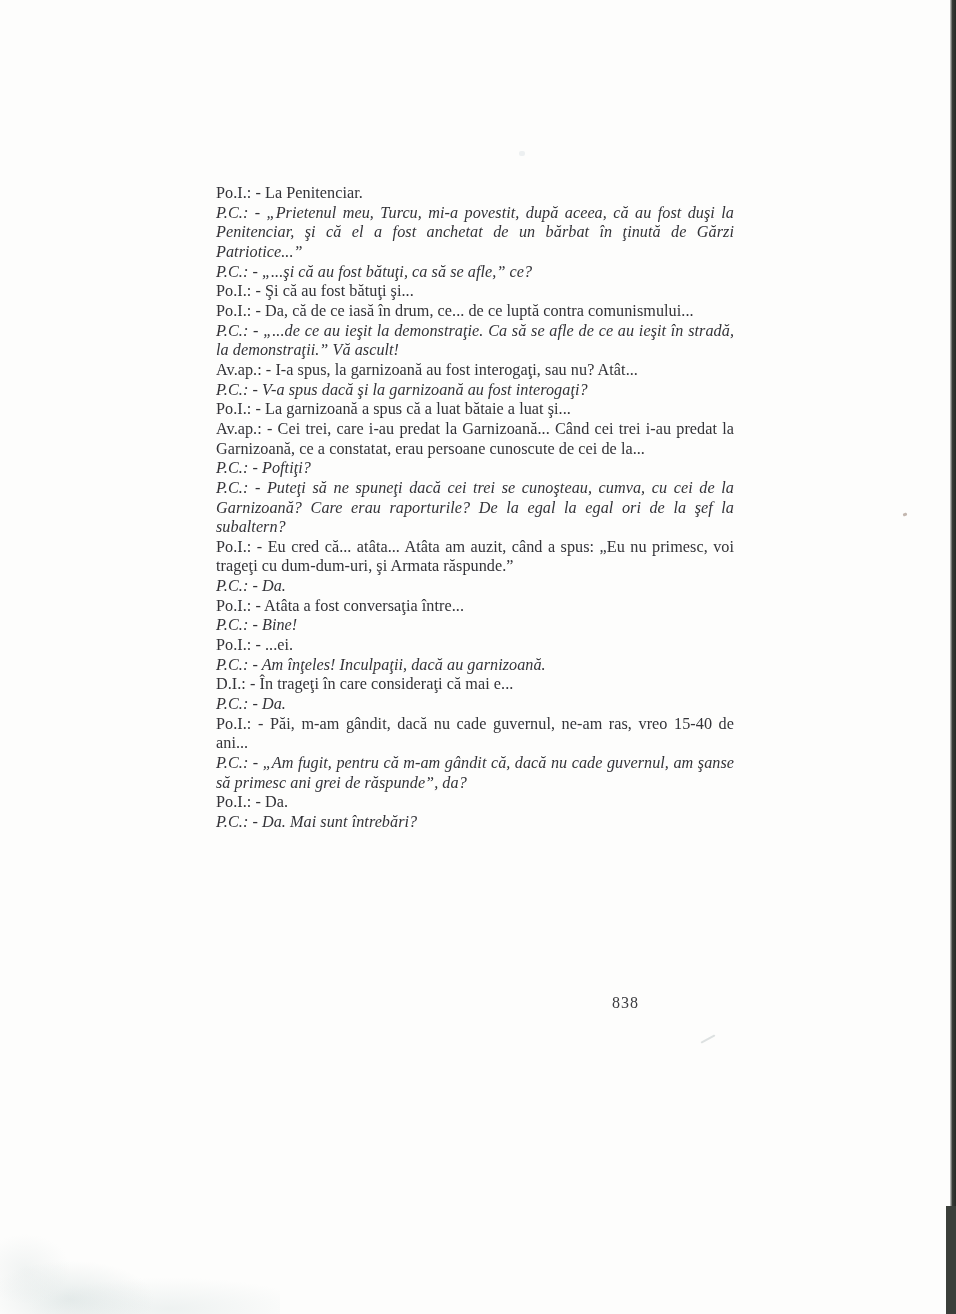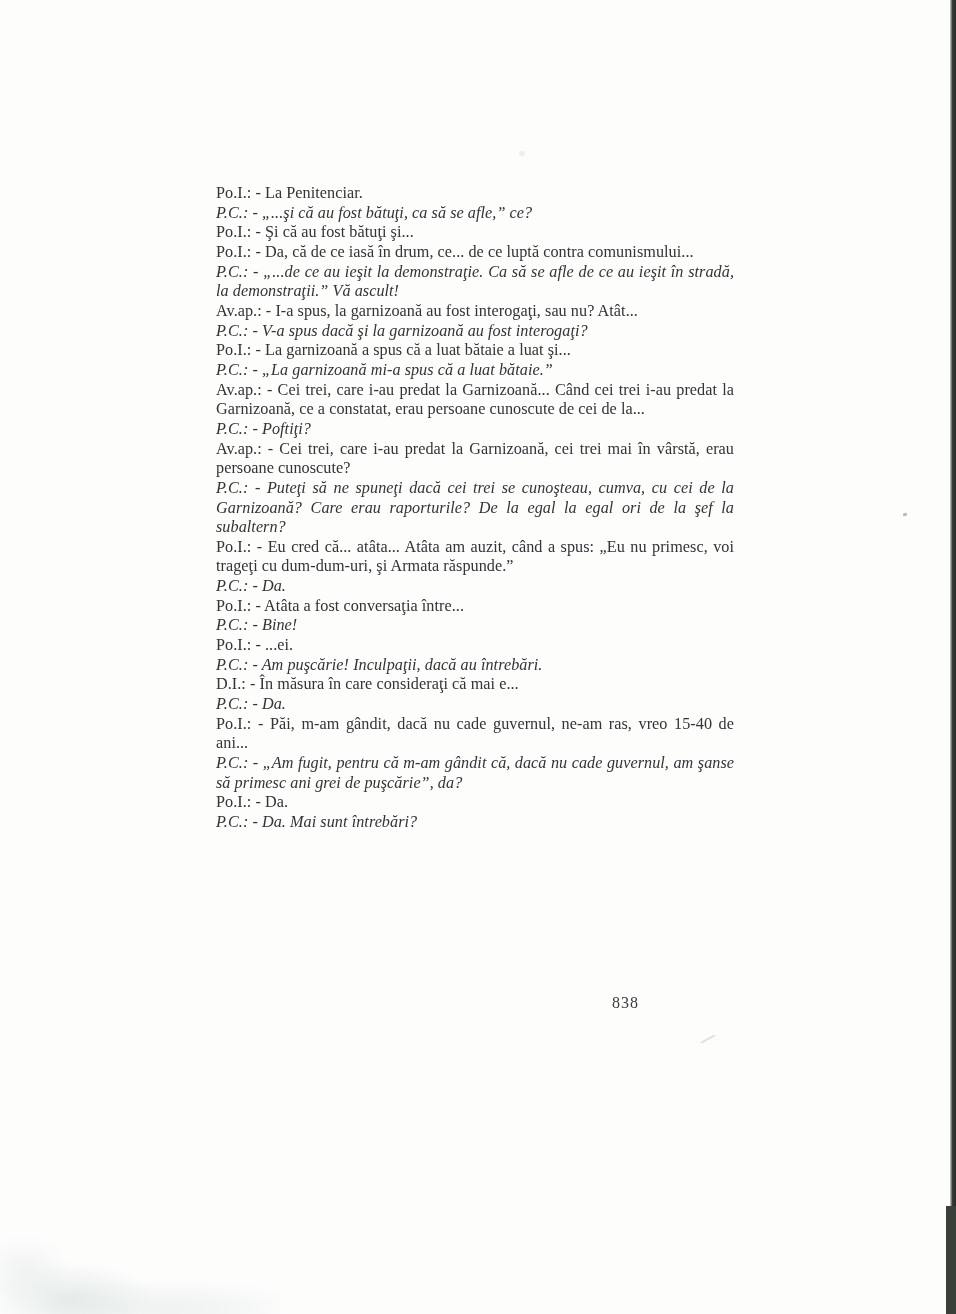--- a/index.html
+++ b/index.html
@@ -69,42 +69,41 @@
     background:#edf0f1; border-radius:2px;
   }
 </style>
 </head>
 <body>
 
 <div class="page">
 
   <div class="text-block">
       <p class="line">Po.I.: - La Penitenciar.</p>
+      <p class="line it">P.C.: - „Prietenul meu, Turcu, mi-a povestit, după aceea, că au fost duşi la Penitenciar, şi că el a fost anchetat de un bărbat în ţinută de Gărzi Patriotice...”</p>
       <p class="line it">P.C.: - „...şi că au fost bătuţi, ca să se afle,” ce?</p>
       <p class="line">Po.I.: - Şi că au fost bătuţi şi...</p>
       <p class="line">Po.I.: - Da, că de ce iasă în drum, ce... de ce luptă contra comunismului...</p>
       <p class="line it">P.C.: - „...de ce au ieşit la demonstraţie. Ca să se afle de ce au ieşit în stradă, la demonstraţii.” Vă ascult!</p>
       <p class="line">Av.ap.: - I-a spus, la garnizoană au fost interogaţi, sau nu? Atât...</p>
       <p class="line it">P.C.: - V-a spus dacă şi la garnizoană au fost interogaţi?</p>
       <p class="line">Po.I.: - La garnizoană a spus că a luat bătaie a luat şi...</p>
-      <p class="line it">P.C.: - „La garnizoană mi-a spus că a luat bătaie.”</p>
       <p class="line">Av.ap.: - Cei trei, care i-au predat la Garnizoană... Când cei trei i-au predat la Garnizoană, ce a constatat, erau persoane cunoscute de cei de la...</p>
       <p class="line it">P.C.: - Poftiţi?</p>
-      <p class="line">Av.ap.: - Cei trei, care i-au predat la Garnizoană, cei trei mai în vârstă, erau persoane cunoscute?</p>
       <p class="line it">P.C.: - Puteţi să ne spuneţi dacă cei trei se cunoşteau, cumva, cu cei de la Garnizoană? Care erau raporturile? De la egal la egal ori de la şef la subaltern?</p>
       <p class="line">Po.I.: - Eu cred că... atâta... Atâta am auzit, când a spus: „Eu nu primesc, voi trageţi cu dum-dum-uri, şi Armata răspunde.”</p>
       <p class="line it">P.C.: - Da.</p>
       <p class="line">Po.I.: - Atâta a fost conversaţia între...</p>
       <p class="line it">P.C.: - Bine!</p>
       <p class="line">Po.I.: - ...ei.</p>
-      <p class="line it">P.C.: - Am puşcărie! Inculpaţii, dacă au întrebări.</p>
-      <p class="line">D.I.: - În măsura în care consideraţi că mai e...</p>
+      <p class="line it">P.C.: - Am înţeles! Inculpaţii, dacă au garnizoană.</p>
+      <p class="line">D.I.: - În trageţi în care consideraţi că mai e...</p>
       <p class="line it">P.C.: - Da.</p>
       <p class="line">Po.I.: - Păi, m-am gândit, dacă nu cade guvernul, ne-am ras, vreo 15-40 de ani...</p>
-      <p class="line it">P.C.: - „Am fugit, pentru că m-am gândit că, dacă nu cade guvernul, am şanse să primesc ani grei de puşcărie”, da?</p>
+      <p class="line it">P.C.: - „Am fugit, pentru că m-am gândit că, dacă nu cade guvernul, am şanse să primesc ani grei de răspunde”, da?</p>
       <p class="line">Po.I.: - Da.</p>
       <p class="line it">P.C.: - Da. Mai sunt întrebări?</p>
     </div>
 
   <div class="page-number">838</div>
 
   <div class="edge-right"></div>
   <div class="edge-right-wide"></div>
   <div class="smudge-bl"></div>
   <div class="speck-mid-right"></div>

